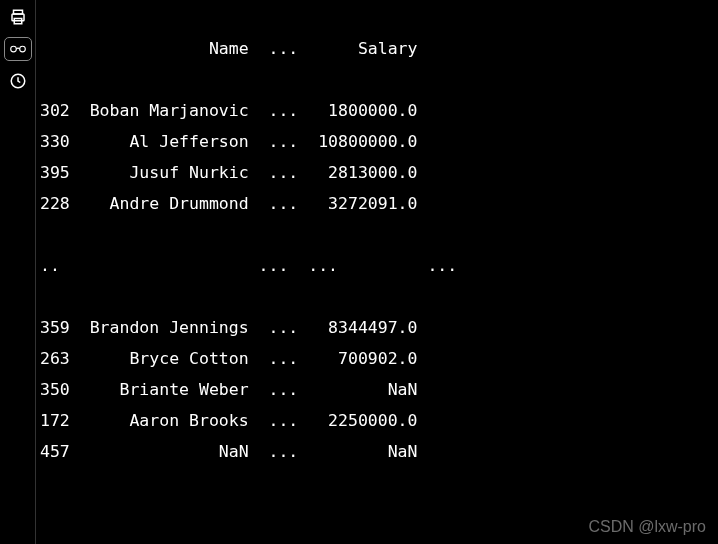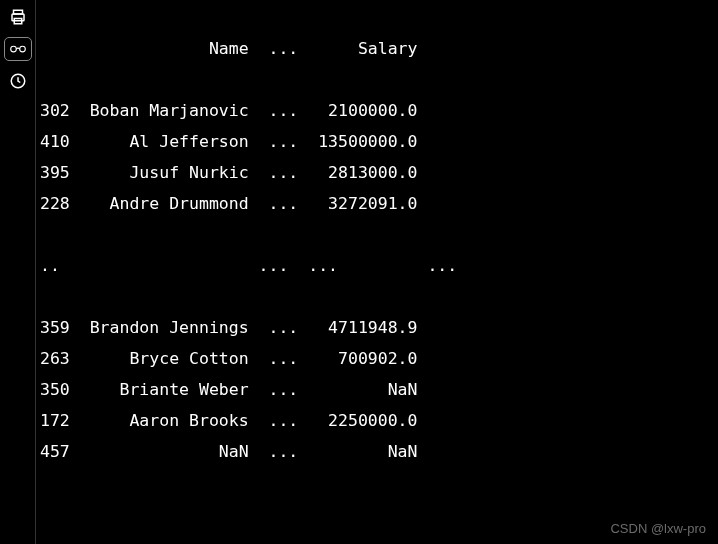--- a/index.html
+++ b/index.html
@@ -51,21 +51,21 @@
     padding: 2px 4px 0 4px;
     line-height: 31px;
     white-space: pre;
   }
   .row { display: block; }
   .watermark {
     position: absolute;
     right: 12px;
     bottom: 8px;
     color: #6b6b6b;
-    font-size: 13px;
+    font-size: 16px;
     font-family: sans-serif;
   }
 </style>
 </head>
 <body>
 
 <div class="sidebar">
   <div class="side-icon">
     <svg viewBox="0 0 24 24" fill="none" stroke="#fff" stroke-width="2">
       <rect x="6" y="3" width="12" height="5"></rect>
@@ -83,22 +83,22 @@
   <div class="side-icon">
     <svg viewBox="0 0 24 24" fill="none" stroke="#fff" stroke-width="2">
       <circle cx="12" cy="12" r="9"></circle>
       <path d="M12 7 L12 12 L15 14"></path>
     </svg>
   </div>
 </div>
 
 <div class="terminal">
 <span class="row">                 Name  ...      Salary</span>
-<span id="rows-top"><span class="row">302  Boban Marjanovic  ...   2100000.0</span><span class="row">410      Al Jefferson  ...  13500000.0</span><span class="row">395      Jusuf Nurkic  ...   2813000.0</span><span class="row">228    Andre Drummond  ...   3272091.0</span></span>
+<span id="rows-top"><span class="row">302  Boban Marjanovic  ...   1800000.0</span><span class="row">330      Al Jefferson  ...  10800000.0</span><span class="row">395      Jusuf Nurkic  ...   2813000.0</span><span class="row">228    Andre Drummond  ...   3272091.0</span></span>
 <span class="row">..                    ...  ...         ...</span>
-<span id="rows-bot"><span class="row">359  Brandon Jennings  ...   4711948.9</span><span class="row">263      Bryce Cotton  ...    700902.0</span><span class="row">350     Briante Weber  ...         NaN</span><span class="row">172      Aaron Brooks  ...   2250000.0</span><span class="row">457               NaN  ...         NaN</span></span>
+<span id="rows-bot"><span class="row">359  Brandon Jennings  ...   8344497.0</span><span class="row">263      Bryce Cotton  ...    700902.0</span><span class="row">350     Briante Weber  ...         NaN</span><span class="row">172      Aaron Brooks  ...   2250000.0</span><span class="row">457               NaN  ...         NaN</span></span>
 <span class="row"> </span>
 
 
 
 </div>
 
 <div class="watermark">CSDN @lxw-pro</div>
 
 </body></html>

